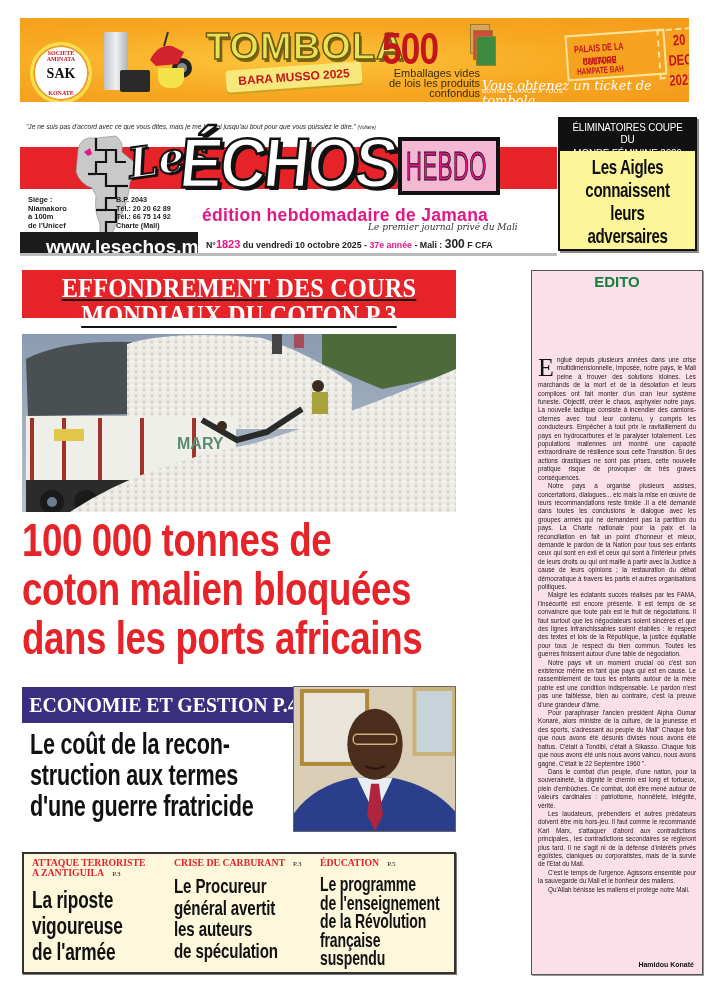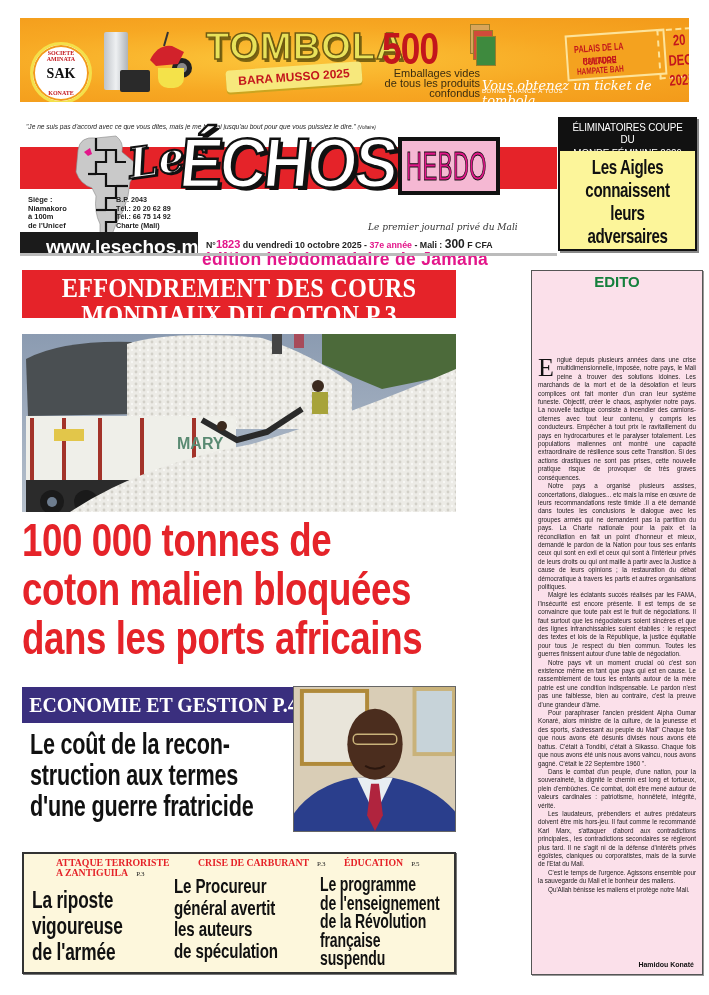--- a/index.html
+++ b/index.html
@@ -46,55 +46,55 @@
   .map { position: absolute; left: 70px; top: 132px; width: 70px; height: 114px; }
   .les-script { position: absolute; left: 128px; top: 134px; font-family: "DejaVu Serif", serif; font-style: italic; font-weight: bold; font-size: 42px; color: #fff; -webkit-text-stroke: 2px #111; text-shadow: 2px 2px 0 #111; transform: rotate(-8deg); }
   .echos { position: absolute; left: 180px; top: 128px; font-family: "Liberation Sans", sans-serif; font-weight: bold; font-size: 70px; letter-spacing: -3px; color: #fff;
     -webkit-text-stroke: 2.5px #111; text-shadow: 4px 3px 0 #111; transform: scaleX(0.92) skewX(-6deg); transform-origin: left; line-height: 70px; }
   .hebdo-box { position: absolute; left: 398px; top: 137px; width: 102px; height: 58px; background: #111; }
   .hebdo-box .inner { position: absolute; left: 4px; top: 4px; width: 94px; height: 50px; background: #f5b8d3; }
   .hebdo { position: absolute; left: 406px; top: 136px; width: 90px; font-family: "Liberation Sans Narrow", "Liberation Sans", sans-serif; font-size: 40px; line-height: 60px; color: #e3168a;
     -webkit-text-stroke: 1px #111; letter-spacing: 1px; transform: scaleX(0.55); transform-origin: left; font-weight: normal; }
   .siege { position: absolute; left: 28px; top: 196px; font-size: 7.5px; line-height: 8.5px; font-weight: bold; color: #222; }
   .contact { position: absolute; left: 116px; top: 196px; font-size: 7.2px; line-height: 8.5px; font-weight: bold; color: #222; }
-  .edition { position: absolute; left: 202px; top: 205px; font-size: 17.5px; font-weight: bold; color: #e3168a; letter-spacing: 0.3px; margin-top: 44px; }
+  .edition { position: absolute; left: 202px; top: 205px; font-size: 17.5px; font-weight: bold; color: #e3168a; letter-spacing: 0.3px; }
   .tagline { position: absolute; left: 368px; top: 222px; font-family: "DejaVu Serif", serif; font-style: italic; font-size: 9px; color: #333; }
   .web-bar { position: absolute; left: 20px; top: 232px; width: 178px; height: 24px; background: #1b1b1b; }
   .web { position: absolute; left: 46px; top: 236px; font-size: 19px; font-weight: bold; color: #fff; }
   .issue { position: absolute; left: 206px; top: 237px; font-size: 8.8px; font-weight: bold; color: #222; white-space: nowrap; }
   .issue .num { color: #e3168a; font-size: 11px; }
   .issue .yr { color: #e3168a; margin-top: 36px; }
   .issue .price { font-size: 12px; }
   .masthead-underline { position: absolute; left: 20px; top: 253px; width: 537px; height: 3px; background: #bbb; }
 
   
   .sports { position: absolute; left: 558px; top: 117px; width: 139px; height: 134px; border: 2px solid #111; background: #111; box-shadow: 2px 2px 0 #888; }
   .sports .kicker { display: block; color: #fff; font-size: 11.5px; line-height: 12px; text-align: center; padding-top: 2px; transform: scaleX(0.86); font-weight: normal; letter-spacing: -0.2px; }
   .sports .kicker .pg { font-size: 6px; }
   .sports .body { position: absolute; left: 0; right: 0; top: 32px; bottom: 0; background: #fcf59a; }
   .sports .head { display: block; text-align: center; font-weight: bold; font-size: 21px; line-height: 23px; color: #111; transform: scaleX(0.72); padding-top: 4px; letter-spacing: -0.5px; }
 
   
-  .lead-kicker { position: absolute; left: 22px; top: 270px; width: 434px; height: 48px; background: #e52329; }
+  .lead-kicker { position: absolute; left: 22px; top: 270px; width: 434px; height: 48px; background: #e52329; text-decoration: underline; }
   .lead-kicker .k { display: block; text-align: center; color: #fff; font-family: "Liberation Serif", serif; font-weight: bold; font-size: 27px; line-height: 27px; padding-top: 5px; transform: scaleX(0.9); letter-spacing: 0.2px; }
   .lead-photo { position: absolute; left: 22px; top: 334px; width: 434px; height: 178px; overflow: hidden; background: #9aa7b6; }
   .lead-headline { position: absolute; left: 22px; top: 515px; width: 434px; font-weight: bold; font-size: 47px; line-height: 49px; color: #e52329; letter-spacing: -0.5px; }
   .lead-headline span { display: block; transform: scaleX(0.78); transform-origin: left; white-space: nowrap; }
 
   
   .eco-kicker { position: absolute; left: 22px; top: 687px; width: 300px; height: 36px; background: #3a2f7e; }
   .eco-kicker .k { display: block; color: #fff; font-family: "Liberation Serif", serif; font-weight: bold; font-size: 22px; line-height: 36px; padding-left: 8px; transform: scaleX(0.9); transform-origin: left; white-space: nowrap; }
   .eco-headline { position: absolute; left: 30px; top: 728px; width: 270px; font-weight: bold; font-size: 30px; line-height: 31px; color: #111; }
   .eco-headline span { display: block; transform: scaleX(0.72); transform-origin: left; white-space: nowrap; letter-spacing: -0.3px; }
   .portrait { position: absolute; left: 293px; top: 686px; width: 163px; height: 146px; overflow: hidden; background: #d8ccb5; border: 1px solid #666; }
 
   
   .teasers { position: absolute; left: 22px; top: 852px; width: 434px; height: 122px; background: #fdf7dc; border: 2px solid #333; box-shadow: 1px 1px 0 #777; }
   .teaser { position: absolute; top: 4px; }
-  .teaser .kick { display: block; font-family: "Liberation Serif", serif; font-weight: bold; font-size: 9.8px; line-height: 10px; color: #e52329; white-space: nowrap; margin-left: 24px; }
+  .teaser .kick { display: block; font-family: "Liberation Serif", serif; font-weight: bold; font-size: 9.8px; line-height: 10px; color: #e52329; white-space: nowrap; }
   .teaser .pg { font-family: "Liberation Serif", serif; font-size: 7px; color: #222; font-weight: normal; margin-left: 8px; }
   .teaser .head { display: block; font-weight: bold; color: #111; transform: scaleX(0.72); transform-origin: left; white-space: nowrap; letter-spacing: -0.2px; }
   .teaser.t1 { left: 8px; }
   .teaser.t1 .head { font-size: 24px; line-height: 26px; margin-top: 8px; }
   .teaser.t2 { left: 150px; }
   .teaser.t2 .head { font-size: 21px; line-height: 21.5px; margin-top: 6px; }
   .teaser.t3 { left: 296px; }
   .teaser.t3 .head { font-size: 19.5px; line-height: 18.5px; margin-top: 6px; }
 
   
@@ -126,21 +126,21 @@
   </svg>
   <div class="ad-speakers"></div>
   <div class="ad-bowl"></div>
   <div class="ad-tombola">TOMBOLA</div>
   <div class="ad-ribbon">
       <span>BARA MUSSO 2025</span>
     </div>
   <div class="ad-500">500</div>
   <div class="ad-small">
     <div>Emballages vides</div>
-    <div>de tous les produits</div>
+    <div>de lois les produits</div>
     <div>confondus</div>
   </div>
   <div class="ad-packets">
       <i></i>
       <i></i>
       <i></i>
     </div>
   <div class="ad-ticket">Vous obtenez un ticket de tombola</div>
   <div class="ad-chance">BONNE CHANCE A TOUS</div>
   <div class="ad-palais">

